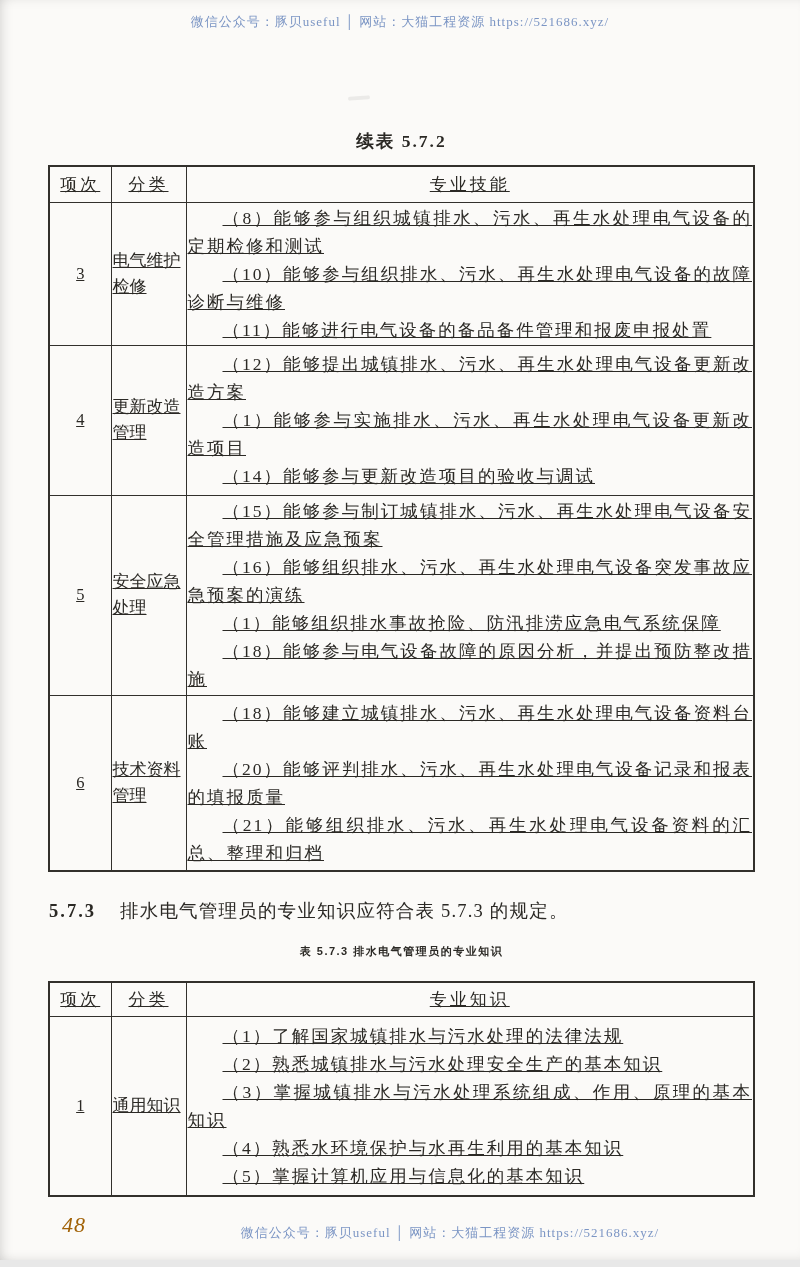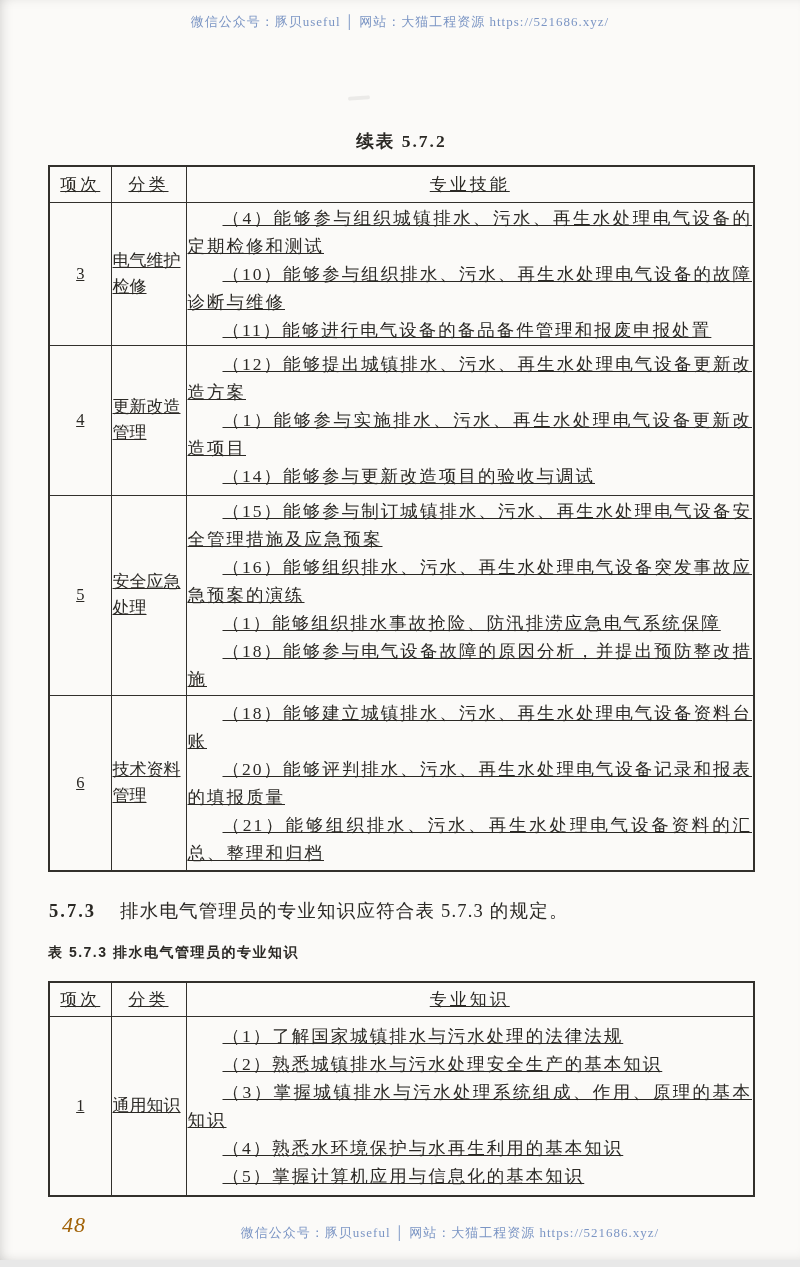--- a/index.html
+++ b/index.html
@@ -36,23 +36,23 @@
     position:absolute;top:129px;left:48px;width:707px;
     text-align:center;font-size:17.5px;font-weight:600;letter-spacing:2px;
   }
   .section-line{
     position:absolute;top:898px;left:49px;width:712px;
     font-size:18.5px;white-space:nowrap;
   }
   .sec-num{font-weight:bold;letter-spacing:2px;margin-right:24px;}
   .sec-text{letter-spacing:1.2px;}
   .caption-sans{
-    position:absolute;top:944px;left:48px;width:707px;
+    position:absolute;top:944px;left:48px;width:707px;text-align:center;
     font-family:"Liberation Sans","DejaVu Sans",sans-serif;
-    font-weight:bold;font-size:14px;letter-spacing:1.5px;
+    font-weight:bold;font-size:11px;letter-spacing:1.5px;
   }
   
   table.doc{
     position:absolute;left:48px;width:707px;
     border-collapse:collapse;table-layout:fixed;
     border:2px solid #32302c;
   }
   #table-572{top:165px;}
   #table-573{top:981px;}
   table.doc th,table.doc td{
@@ -110,21 +110,21 @@
           <th>项次</th>
           <th>分类</th>
           <th>专业技能</th>
         </tr>
       </thead>
     <tbody>
         <tr>
           <td class="idx">3</td>
           <td class="cat">电气维护检修</td>
           <td class="items">
-            <p class="item">（4）能够参与组织城镇排水、污水、再生水处理电气设备的定期检修和测试</p>
+            <p class="item">（8）能够参与组织城镇排水、污水、再生水处理电气设备的定期检修和测试</p>
             <p class="item">（10）能够参与组织排水、污水、再生水处理电气设备的故障诊断与维修</p>
             <p class="item">（11）能够进行电气设备的备品备件管理和报废申报处置</p>
           </td>
         </tr>
         <tr>
           <td class="idx">4</td>
           <td class="cat">更新改造管理</td>
           <td class="items">
             <p class="item">（12）能够提出城镇排水、污水、再生水处理电气设备更新改造方案</p>
             <p class="item">（1）能够参与实施排水、污水、再生水处理电气设备更新改造项目</p>

